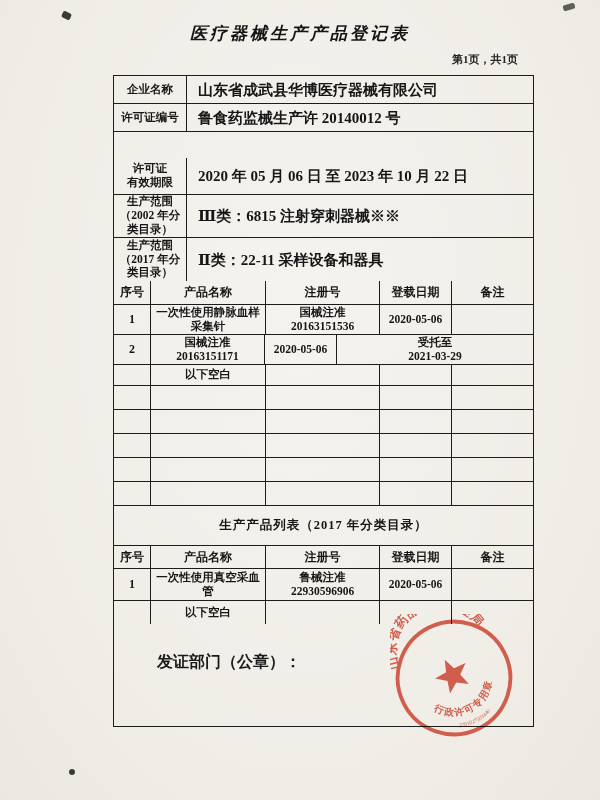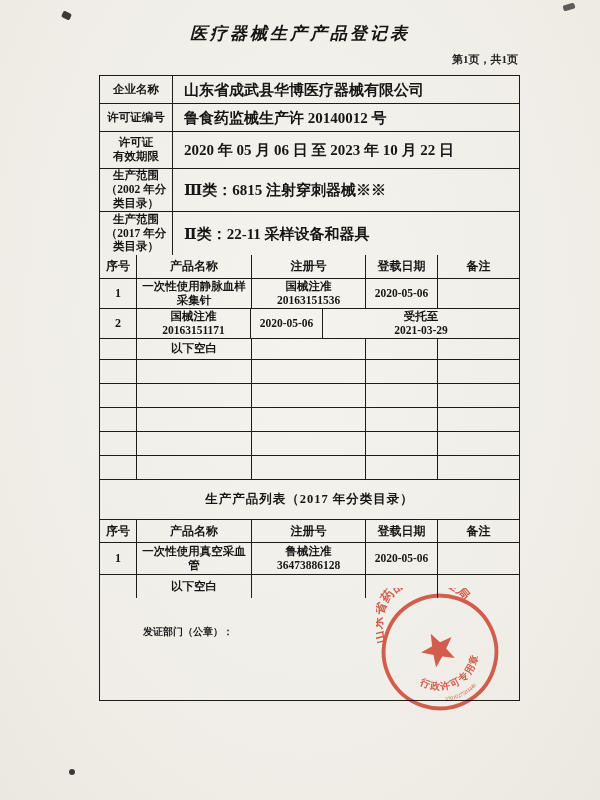--- a/index.html
+++ b/index.html
@@ -5,40 +5,40 @@
   html,body{margin:0;padding:0;}
   body{width:600px;height:800px;overflow:hidden;
        font-family:"Liberation Serif","DejaVu Serif",serif;}
   .sheet{position:relative;width:600px;height:800px;
          background:#f2f0ea;
          background-image:radial-gradient(ellipse at 50% 40%, #f5f3ee 0%, #efede6 70%, #eae8e0 100%);
          color:#1b1b1b;}
   .doc-title{position:absolute;left:0;top:22px;width:600px;text-align:center;
              font-size:17px;font-weight:bold;letter-spacing:3px;color:#141414;font-style:italic;}
   .page-indicator{position:absolute;right:82px;top:52px;font-size:11px;font-weight:bold;color:#222;}
-  .doc-table{position:absolute;left:99px;top:75px;width:421px;box-sizing:border-box;
+  .doc-table{position:absolute;left:113px;top:75px;width:421px;box-sizing:border-box;
              border:1.5px solid #1c1c1c;background:transparent;}
   .row{display:flex;box-sizing:border-box;border-bottom:1.5px solid #1c1c1c;}
   .row:last-child{border-bottom:none;}
   .cell{box-sizing:border-box;border-right:1.5px solid #1c1c1c;
         display:flex;align-items:center;justify-content:center;text-align:center;
         white-space:pre-line;line-height:1.2;color:#161616;}
   .cell:last-child{border-right:none;}
   .info-label{width:73px;flex:none;font-size:11.5px;font-weight:bold;}
   .info-value{flex:1;justify-content:flex-start;text-align:left;padding-left:11px;
               font-size:15px;font-weight:bold;}
   .section-title-cell{flex:1;font-size:12.5px;font-weight:bold;letter-spacing:1px;}
   .col-no{width:37px;flex:none;font-size:12px;font-weight:bold;}
   .col-name{width:115px;flex:none;font-size:11.5px;font-weight:bold;padding:0 3px;}
   .col-reg{width:114px;flex:none;font-size:11.5px;font-weight:bold;}
   .col-date{width:72px;flex:none;font-size:11.5px;font-weight:bold;}
   .col-note{flex:1;font-size:11.5px;font-weight:bold;}
   .header-row .cell{font-size:12px;font-weight:bold;}
   .footer-cell{position:relative;flex:1;border-right:none;overflow:visible;}
-  .issuer-label{position:absolute;left:43px;top:28px;font-size:10px;font-weight:bold;color:#1a1a1a;}
+  .issuer-label{position:absolute;left:43px;top:28px;font-size:16px;font-weight:bold;color:#1a1a1a;}
   .issue-date{position:absolute;left:252px;top:56px;font-size:13px;font-weight:bold;
               letter-spacing:1px;color:#111;z-index:3;}
   .stamp{position:absolute;left:276px;top:-10px;width:128px;height:128px;z-index:2;
          opacity:.82;mix-blend-mode:multiply;}
   .artifact{position:absolute;background:#3a3a38;border-radius:2px;}
   .artifact.a1{left:62px;top:12px;width:9px;height:7px;transform:rotate(25deg);}
   .artifact.a2{left:563px;top:4px;width:12px;height:6px;transform:rotate(-15deg);opacity:.8;}
   .artifact.a3{left:69px;top:769px;width:6px;height:6px;border-radius:50%;}
 </style>
 </head>
@@ -52,21 +52,21 @@
   <div class="doc-table">
     <div id="info-section">
         <div class="row" style="height: 28px;">
           <div class="cell info-label">企业名称</div>
           <div class="cell info-value">山东省成武县华博医疗器械有限公司</div>
         </div>
         <div class="row" style="height: 28px;">
           <div class="cell info-label">许可证编号</div>
           <div class="cell info-value">鲁食药监械生产许 20140012 号</div>
         </div>
-        <div class="row" style="height: 37px;">
+        <div class="row" style="height: 37px; margin-top: 26px;">
           <div class="cell info-label">许可证
 有效期限</div>
           <div class="cell info-value">2020 年 05 月 06 日  至 2023 年 10 月 22 日</div>
         </div>
         <div class="row" style="height: 43px;">
           <div class="cell info-label">生产范围
 （2002 年分
 类目录）</div>
           <div class="cell info-value">Ⅲ类：6815 注射穿刺器械※※</div>
         </div>
@@ -150,21 +150,21 @@
           <div class="cell col-no">序号</div>
           <div class="cell col-name">产品名称</div>
           <div class="cell col-reg">注册号</div>
           <div class="cell col-date">登载日期</div>
           <div class="cell col-note">备注</div>
         </div>
         <div class="row" style="height: 32px;">
           <div class="cell col-no">1</div>
           <div class="cell col-name">一次性使用真空采血管</div>
           <div class="cell col-reg">鲁械注准
-36473886128</div>
+22930596906</div>
           <div class="cell col-date">2020-05-06</div>
           <div class="cell col-note"></div>
         </div>
         <div class="row" style="height: 23px;">
           <div class="cell col-no"></div>
           <div class="cell col-name">以下空白</div>
           <div class="cell col-reg"></div>
           <div class="cell col-date"></div>
           <div class="cell col-note"></div>
         </div>

